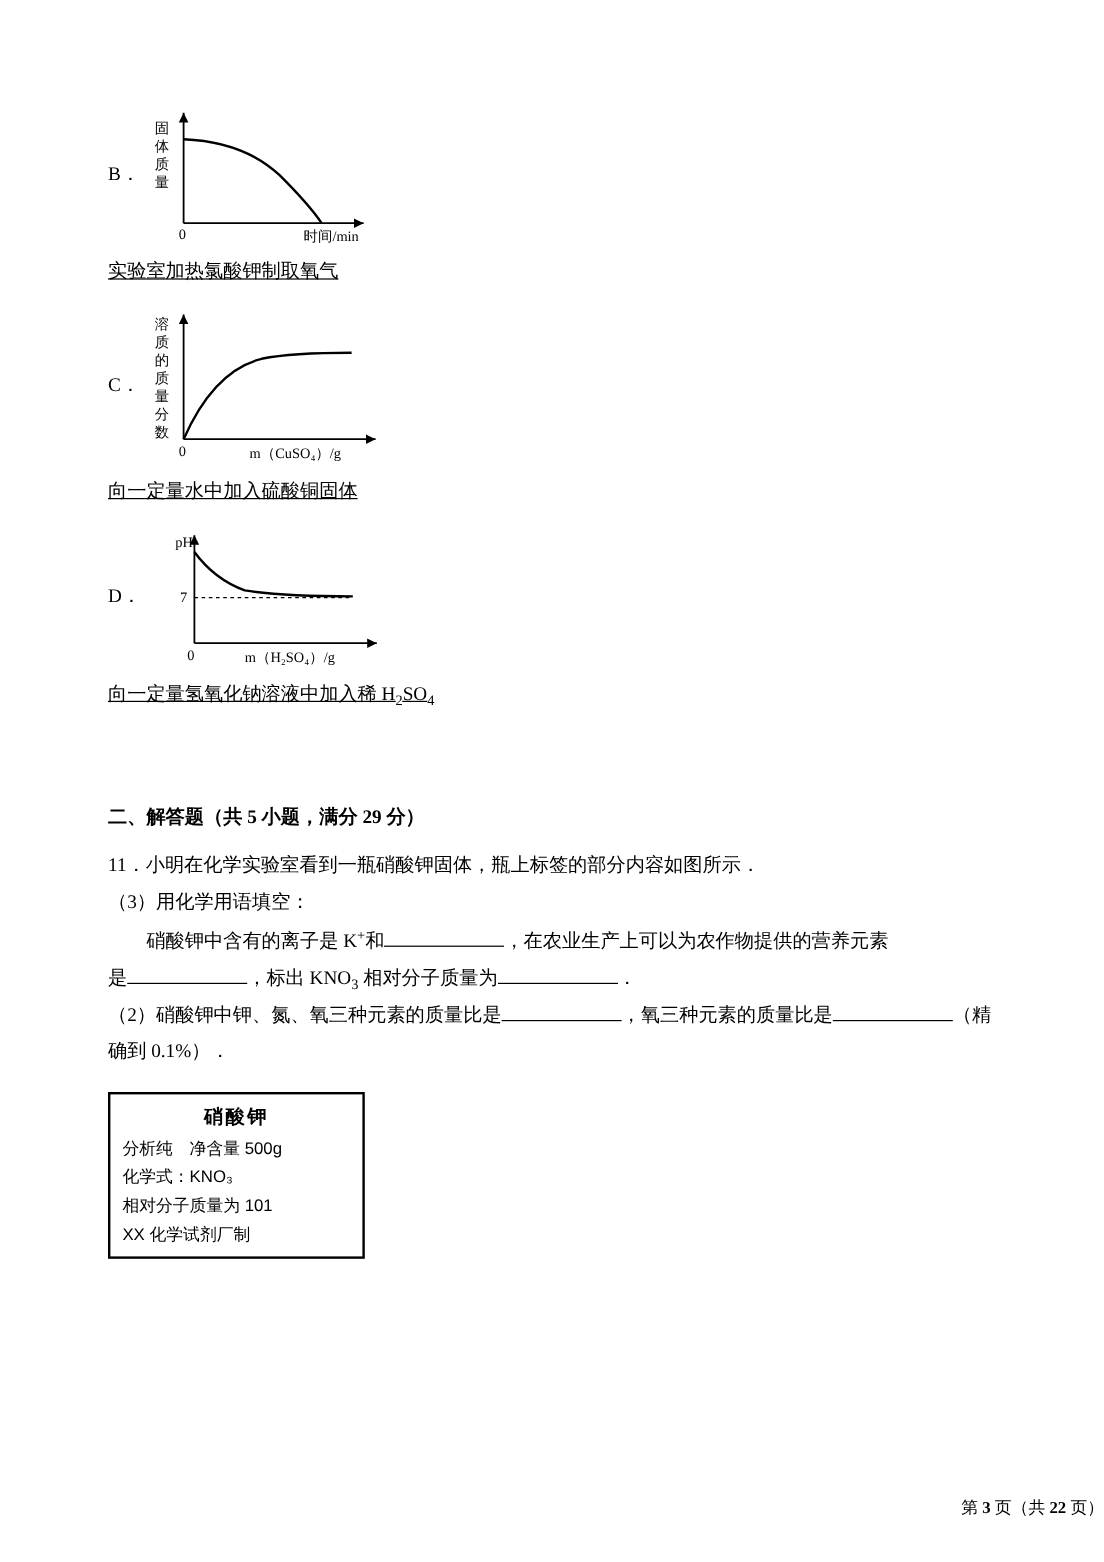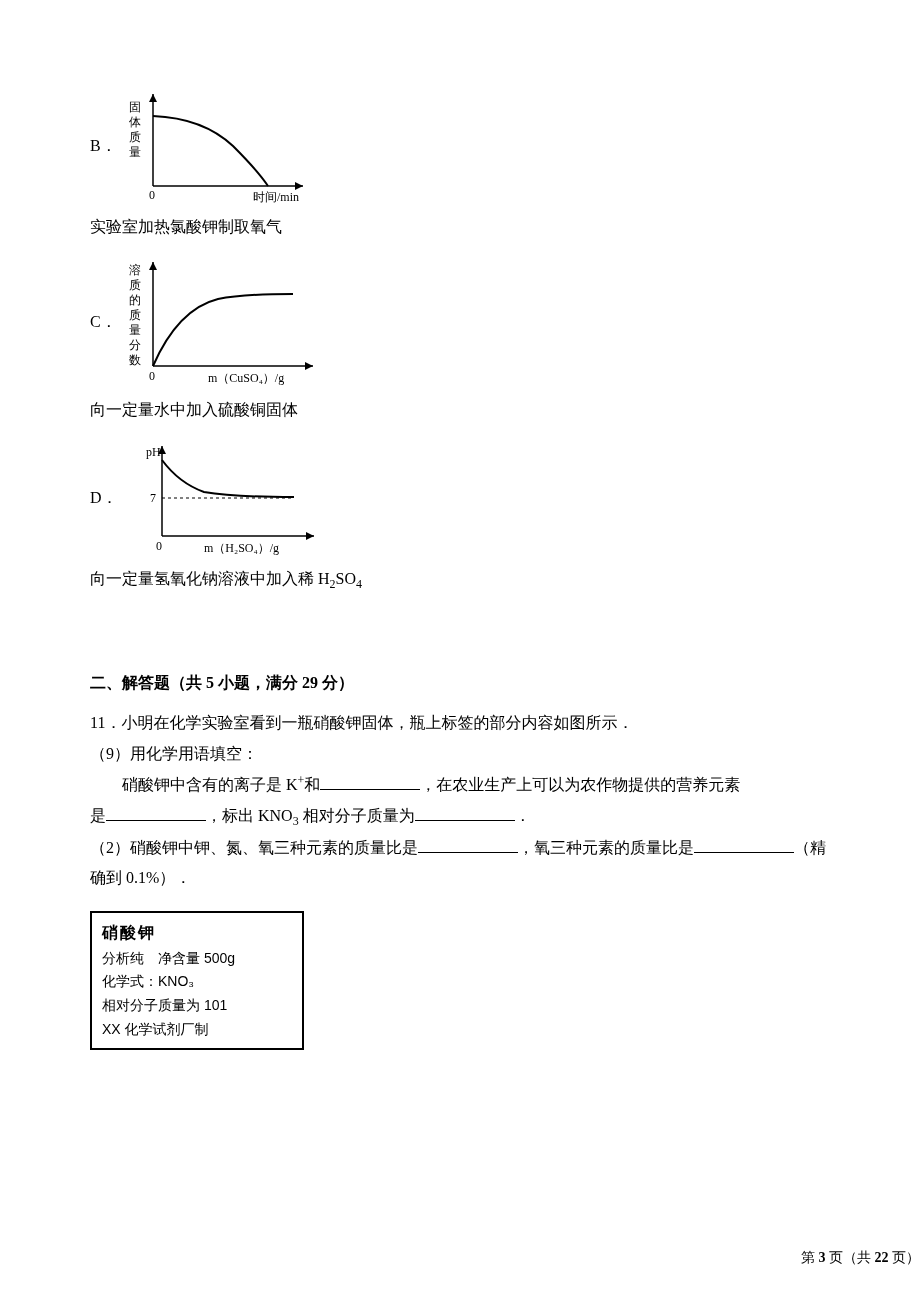--- a/index.html
+++ b/index.html
@@ -27,20 +27,21 @@
     margin-right: 6px;
   }
   .graph-box {
     display: inline-block;
   }
   .graph-box svg {
     display: block;
   }
   .desc {
     margin: 2px 0 12px 0;
+    text-decoration: underline;
   }
   .section-title {
     font-weight: bold;
     margin-top: 72px;
     margin-bottom: 10px;
   }
   .blank {
     display: inline-block;
     border-bottom: 1px solid #000;
     min-width: 100px;
@@ -50,20 +51,21 @@
   .label-box {
     border: 2px solid #000;
     width: 190px;
     padding: 6px 10px 6px 10px;
     margin-top: 18px;
     font-family: "SimHei", "黑体", sans-serif;
     font-size: 14px;
     line-height: 1.7;
   }
   .label-title {
+    text-align: center;
     font-size: 16px;
     font-weight: bold;
     letter-spacing: 2px;
   }
   .label-line {
     text-align: left;
   }
   .footer {
     position: absolute;
     bottom: 30px;
@@ -142,21 +144,21 @@
     </span>
   </div>
   <div class="desc">
     <span>向一定量氢氧化钠溶液中加入稀 H</span><sub>2</sub><span>SO</span><sub>4</sub>
   </div>
 
   <div class="section-title">二、解答题（共 5 小题，满分 29 分）</div>
 
   <div>11．小明在化学实验室看到一瓶硝酸钾固体，瓶上标签的部分内容如图所示．</div>
 
-  <div>（9）用化学用语填空：</div>
+  <div>（3）用化学用语填空：</div>
 
   <div style="padding-left:2em;">
     <span>硝酸钾中含有的离子是 K</span><sup>+</sup><span>和</span><span class="blank"></span><span>，在农业生产上可以为农作物提供的营养元素</span>
   </div>
 
   <div>
     <span>是</span><span class="blank"></span><span>，标出 KNO</span><sub>3</sub><span> 相对分子质量为</span><span class="blank"></span><span>．</span>
   </div>
 
   <div>

